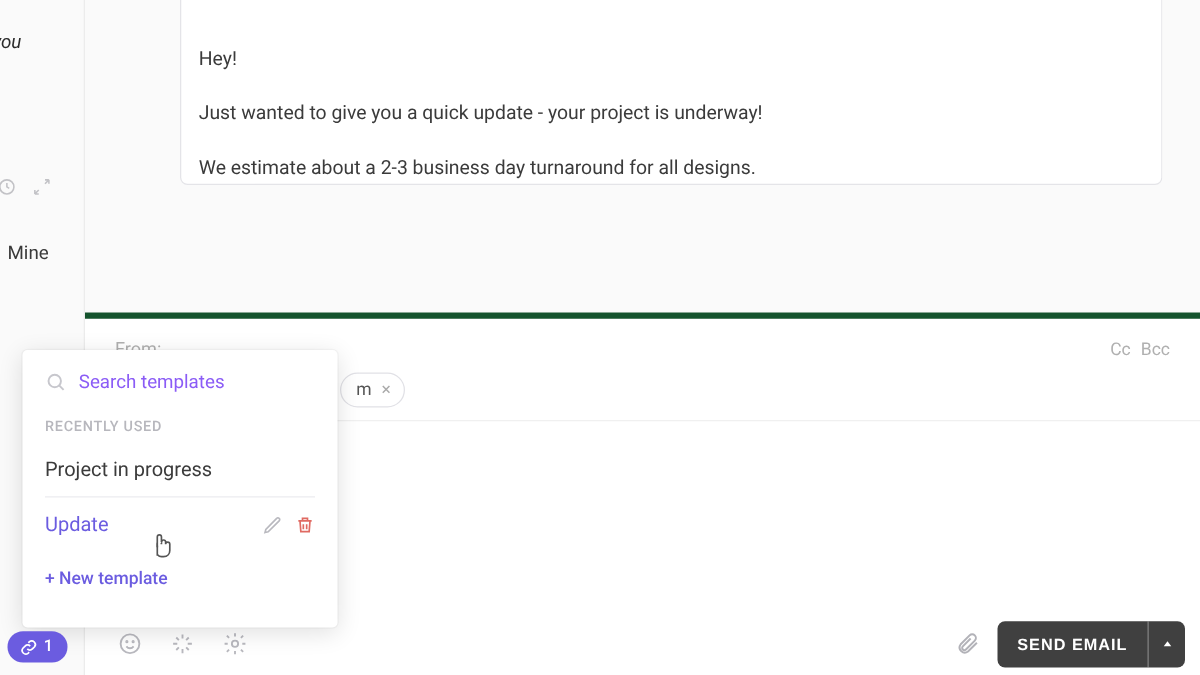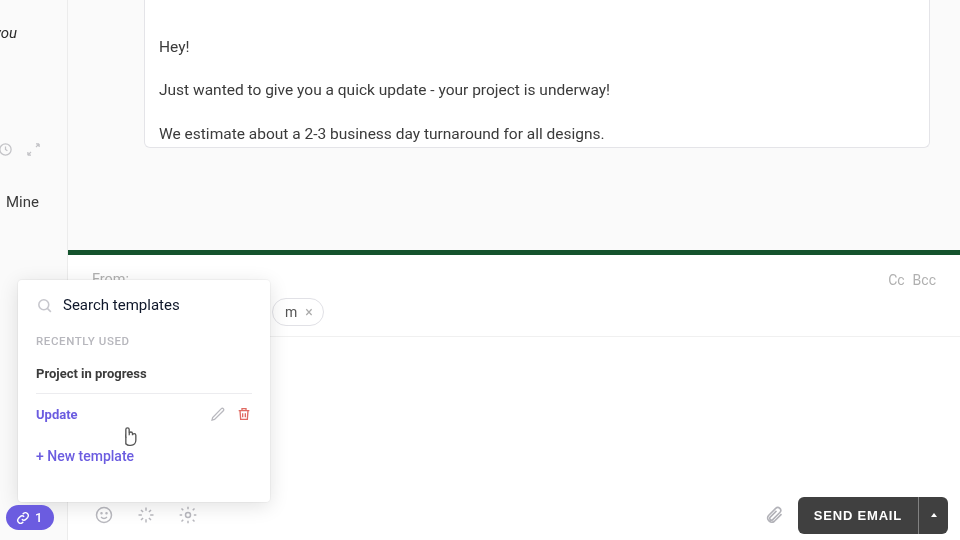--- a/index.html
+++ b/index.html
@@ -81,32 +81,31 @@
     border-radius: 4px;
     box-shadow: 0 4px 20px rgba(0,0,0,0.12), 0 0 0 1px rgba(0,0,0,0.03);
     padding: 16px 0 14px 0;
     z-index: 20;
   }
   .tpl-search {
     display: flex; align-items: center;
     padding: 0 18px 12px 18px;
   }
   .tpl-search svg { margin-right: 10px; flex-shrink: 0; }
-  .tpl-search .ph { color: #0f172a; font-size: 15px; }
+  .tpl-search .ph { color: #8b5cf6; font-size: 15px; }
   .tpl-section-label {
     padding: 8px 18px 6px 18px;
     font-size: 11.5px; letter-spacing: 0.6px;
     color: #b7b7bd; font-weight: 500;
   }
   .tpl-item {
     padding: 12px 18px;
-    font-size: 13px; color: #3b3b3b;
+    font-size: 16px; color: #3b3b3b;
     display: flex; align-items: center;
     position: relative;
-    font-weight: bold;
   }
   .tpl-item .name { flex: 1; }
   .tpl-divider {
     height: 1px; background: #ececef;
     margin: 0 18px;
   }
   .tpl-item.selected .name { color: #6b5ce0; }
   .tpl-item .act { margin-left: 10px; display:flex; align-items:center; }
   .tpl-new {
     padding: 14px 18px 2px 18px;

